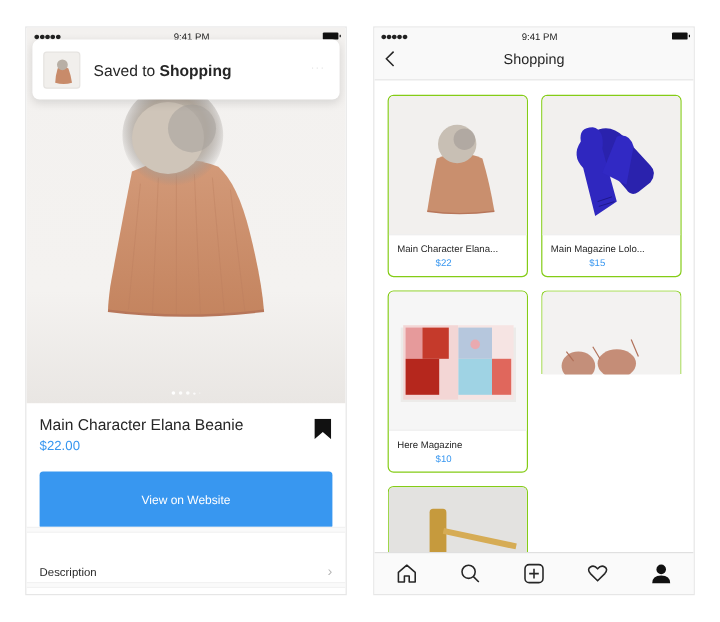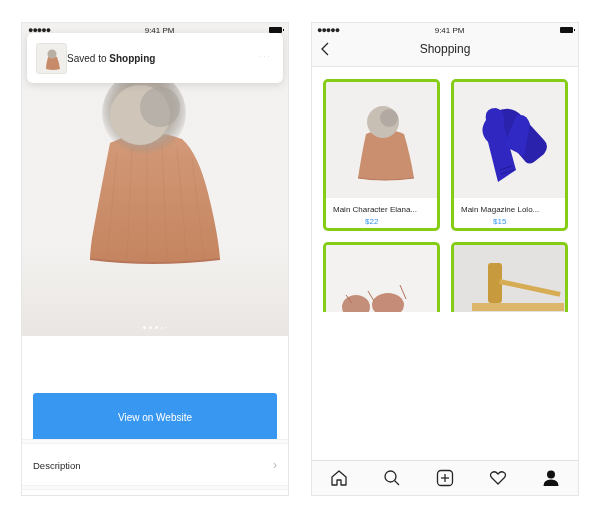--- a/index.html
+++ b/index.html
@@ -12,46 +12,46 @@
 
   
   .status-bar { position: absolute; top: 0; left: 0; right: 0; height: 14px; display: flex; align-items: center; justify-content: space-between; padding: 0 6px; font-size: 8px; color: #222; }
   .status-dots { letter-spacing: -1px; font-size: 9px; }
   .battery { width: 13px; height: 6px; background: #111; border-radius: 1px; position: relative; }
   .battery::after { content: ""; position: absolute; right: -2px; top: 2px; width: 1px; height: 2px; background: #111; }
 
   .hero { position: absolute; top: 0; left: 0; right: 0; height: 313px; background: linear-gradient(#f3f1ef 0%, #f4f2f0 70%, #e9e6e3 100%); }
   .toast { position: absolute; top: 10px; left: 5px; right: 5px; height: 50px; background: #ffffff; border-radius: 6px; box-shadow: 0 2px 8px rgba(0,0,0,0.12); display: flex; align-items: center; padding: 0 9px; z-index: 3; }
   .toast-thumb { width: 31px; height: 31px; border-radius: 3px; background: #f1efec; border: 1px solid #e5e3e0; position: relative; overflow: hidden; }
-  .toast-text { font-size: 10px; color: #262626; }
+  .toast-text { margin-left: 11px; font-size: 13px; color: #262626; }
   .toast-text b { font-weight: bold; }
   .toast-ghost-more { position: absolute; right: 12px; top: 18px; color: #e5e5e5; font-size: 9px; letter-spacing: 1px; }
 
   .hero-img { position: absolute; left: 0; right: 0; top: 40px; height: 260px; }
   .dots { position: absolute; bottom: 7px; left: 0; right: 0; display: flex; justify-content: center; gap: 3px; align-items: center; }
   .dot { width: 3px; height: 3px; border-radius: 50%; background: #fff; }
   .dot.sm { width: 2px; height: 2px; opacity: .8; }
 
   .product-info { position: absolute; top: 313px; left: 0; right: 0; padding: 10px 11px 0 11px; }
   .product-title { font-size: 13px; color: #262626; }
   .product-price { font-size: 11px; color: #3897f0; margin-top: 5px; }
   .bookmark-icon { position: absolute; right: 12px; top: 13px; width: 14px; height: 17px; }
   .view-btn { position: absolute; top: 370px; left: 11px; right: 11px; height: 48px; background: #3897f0; border-radius: 3px; color: #fff; font-size: 10px; display: flex; align-items: center; justify-content: center; }
   .sep { position: absolute; left: 0; right: 0; height: 5px; background: #fafafa; border-top: 1px solid #f2f2f2; border-bottom: 1px solid #f2f2f2; }
-  .desc-row { position: absolute; top: 424px; left: 0; right: 0; height: 36px; display: flex; align-items: center; justify-content: space-between; padding: 0 11px; font-size: 9.5px; color: #262626; }
+  .desc-row { position: absolute; top: 424px; left: 0; right: 0; height: 36px; display: flex; align-items: flex-end; justify-content: space-between; padding: 0 11px; font-size: 9.5px; color: #262626; }
   .chev-r { color: #b8b8b8; font-size: 12px; }
 
   
   .r-header { position: absolute; top: 0; left: 0; right: 0; height: 44px; background: #f9f9f9; border-bottom: 1px solid #e6e6e6; }
   .r-status { position: absolute; top: 0; left: 0; right: 0; height: 14px; display: flex; align-items: center; justify-content: space-between; padding: 0 5px; font-size: 8px; color: #222; }
   .r-title { position: absolute; top: 19px; left: 0; right: 0; text-align: center; font-size: 12px; color: #262626; }
   .back-icon { position: absolute; left: 8px; top: 19px; width: 12px; height: 14px; }
 
   .grid { position: absolute; top: 56px; left: 11px; right: 11px; display: grid; grid-template-columns: 117px 117px; column-gap: 11px; row-gap: 11px; }
-  .card { height: 152px; border: 3px solid #84cc16; border-radius: 5px; overflow: hidden; background: #fff; position: relative; }
+  .card { height: 152px; border: 1px solid #84cc16; border-radius: 5px; overflow: hidden; background: #fff; position: relative; }
   .card-img { height: 116px; background: #f2f0ee; position: relative; overflow: hidden; border-bottom: 1px solid #efefef; }
   .card-name { font-size: 8px; color: #262626; margin: 7px 0 0 7px; white-space: nowrap; }
   .card-price { font-size: 8px; color: #3897f0; margin: 3px 0 0 7px; padding-left: 32px; }
   .card.partial { height: 70px; border-bottom: none; border-radius: 5px 5px 0 0; }
   .card.partial .card-img { height: 70px; border-bottom: none; }
 
   .tabbar { position: absolute; bottom: 0; left: 0; right: 0; height: 35px; background: #fafafa; border-top: 1px solid #e0e0e0; display: flex; justify-content: space-around; align-items: center; }
   .tab { width: 20px; height: 20px; display: flex; align-items: center; justify-content: center; }
 </style>
 </head>
@@ -107,20 +107,27 @@
         <path d="M11 13 Q9 20 9 25 Q16 27 23 25 Q22 18 20 13 Q15 10 11 13Z" fill="#c88b6a"></path>
         <circle cx="15" cy="10" r="4.5" fill="#b8afa5"></circle>
       </svg>
     </div>
     <div class="toast-text">
       <span>Saved to </span><b>Shopping</b>
     </div>
     <span class="toast-ghost-more">···</span>
   </div>
 
+  <div class="product-info">
+    <div class="product-title">Main Character Elana Beanie</div>
+    <div class="product-price">$22.00</div>
+    <svg class="bookmark-icon" viewBox="0 0 14 17">
+      <path d="M0 0 H14 V17 L7 11 L0 17 Z" fill="#111"></path>
+    </svg>
+  </div>
 
   <div class="view-btn">View on Website</div>
 
   <div class="sep" style="top:416px"></div>
   <div class="desc-row">
     <span>Description</span>
     <span class="chev-r">›</span>
   </div>
   <div class="sep" style="top:462px"></div>
 </div>
@@ -162,20 +169,38 @@
           <g stroke="#1d178a" stroke-width=".8">
               <line x1="46" y1="88" x2="58" y2="84"></line>
               <line x1="47" y1="92" x2="60" y2="88"></line>
             </g>
         </svg>
       </div>
       <div class="card-name">Main Magazine Lolo...</div>
       <div class="card-price">$15</div>
     </div>
 
+    <div class="card">
+      <div class="card-img" style="background:#f6f6f6">
+        <svg viewBox="0 0 117 116" width="117" height="116">
+          <rect x="10" y="30" width="96" height="62" fill="#ecebe9"></rect>
+          <rect x="12" y="28" width="46" height="62" fill="#f3d6d5"></rect>
+          <rect x="58" y="28" width="46" height="62" fill="#f6e4e3"></rect>
+          <rect x="14" y="30" width="14" height="26" fill="#e69a9b"></rect>
+          <rect x="28" y="30" width="22" height="26" fill="#c53a2b"></rect>
+          <rect x="58" y="30" width="28" height="26" fill="#b6c7dd"></rect>
+          <rect x="14" y="56" width="28" height="30" fill="#b5271d"></rect>
+          <rect x="58" y="56" width="28" height="30" fill="#9fd3e4"></rect>
+          <rect x="86" y="56" width="16" height="30" fill="#e0675c"></rect>
+          <circle cx="72" cy="44" r="4" fill="#e9aab0"></circle>
+        </svg>
+      </div>
+      <div class="card-name">Here Magazine</div>
+      <div class="card-price">$10</div>
+    </div>
 
 
     <div class="card partial">
       <div class="card-img" style="background:#f3f2f1">
         <svg viewBox="0 0 117 70" width="117" height="70">
           <ellipse cx="30" cy="62" rx="14" ry="12" fill="#c48f7a"></ellipse>
           <ellipse cx="62" cy="60" rx="16" ry="12" fill="#c58d77"></ellipse>
           <g stroke="#b07059" stroke-width="1">
               <line x1="42" y1="46" x2="48" y2="56"></line>
               <line x1="74" y1="40" x2="80" y2="54"></line>

